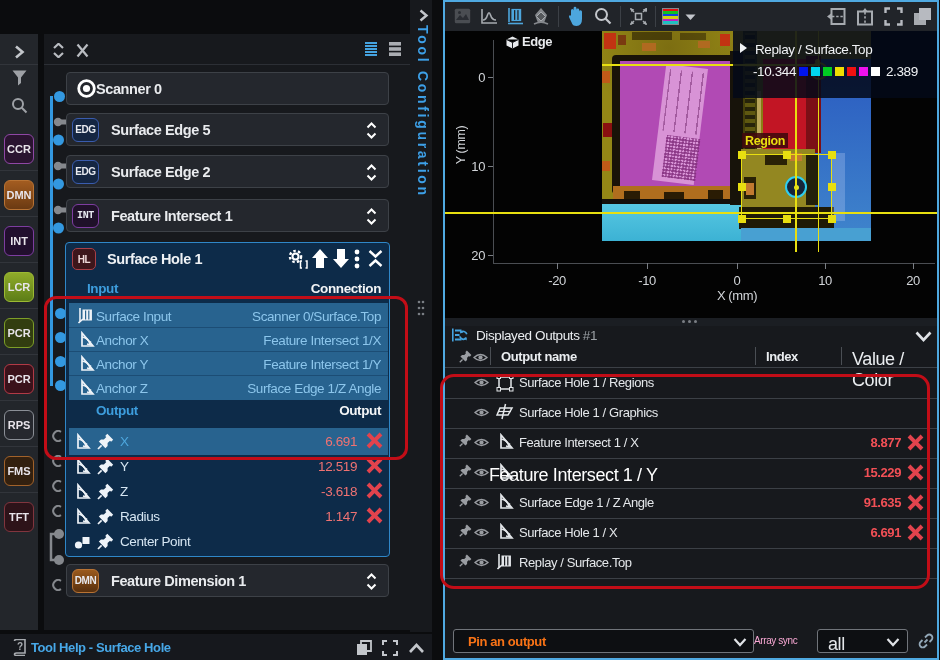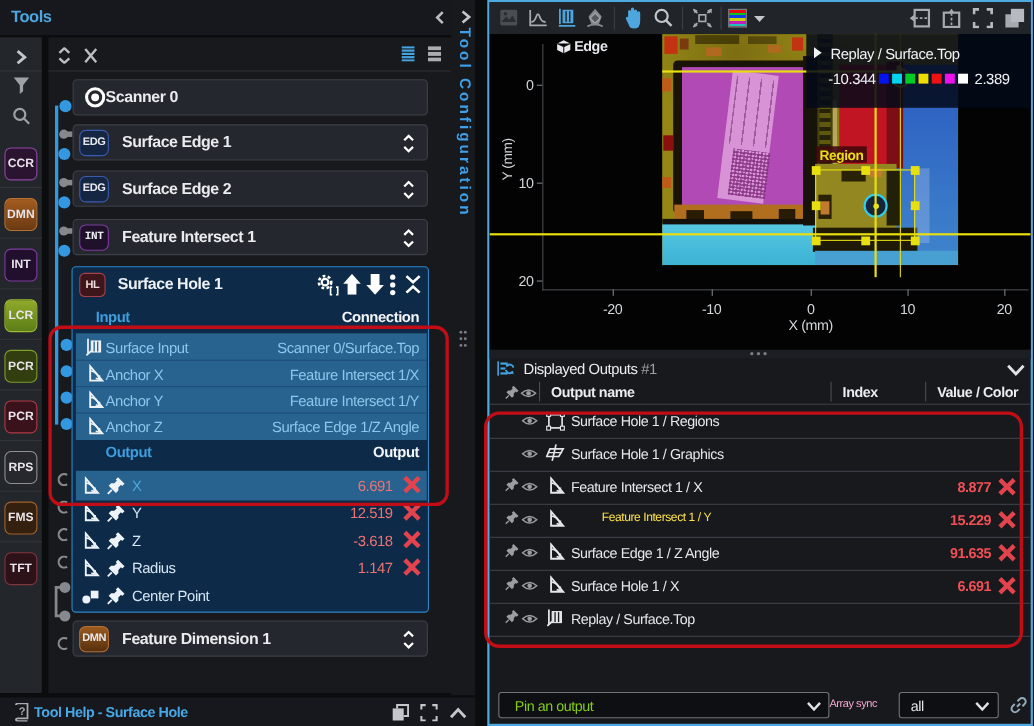--- a/index.html
+++ b/index.html
@@ -11,26 +11,20 @@
 .card .title { font-size:14.5px; font-weight:bold; color:#e9ebee; margin-left:12px; }
 .tbadge { width:27px; height:24px; margin-left:5px; border-radius:6px; display:flex; align-items:center; justify-content:center; font-size:10px; font-weight:bold; color:#e8eaf0; flex:none; }
 .updown { position:absolute; right:10px; top:8px; }
 .rowlbl { color:#8cc6ec; }
 svg { display:block; }
 </style>
 </head>
 <body>
 <div id="stage">
 
-<div class="abs" style="left:0;top:0;width:412px;height:32px;background:#16181d;">
-  <div class="abs" style="left:10px;top:7px;font-size:15px;font-weight:bold;color:#4da6dd;">Tools</div>
-  <svg class="abs" style="left:393px;top:9px;" width="14" height="14" viewBox="0 0 14 14">
-        <path d="M9.5 2 L4.5 7 L9.5 12" stroke="#b9bcc1" stroke-width="2.4" fill="none"></path>
-      </svg>
-</div>
 
 <div class="abs" id="sidebar" style="left:0;top:34px;width:38px;height:596px;background:#23262b;">
   <svg class="abs" style="left:12px;top:11px;" width="14" height="14" viewBox="0 0 14 14">
         <path d="M4 1.5 L10.5 7 L4 12.5" stroke="#c3c6cb" stroke-width="2.6" fill="none"></path>
       </svg>
   <div class="abs" style="left:0;top:30px;width:38px;height:1px;background:#32353b;"></div>
   <svg class="abs" style="left:12px;top:36px;" width="15" height="16" viewBox="0 0 15 16">
         <path d="M0.5 0.5 H14.5 L9 7.5 V13 L6 15.5 V7.5 Z" fill="#9ea1a6"></path>
       </svg>
   <svg class="abs" style="left:11px;top:63px;" width="17" height="17" viewBox="0 0 17 17">
@@ -132,21 +126,21 @@
 <div class="card" style="top:72px;">
   <svg style="margin-left:10px;flex:none;" width="19" height="19" viewBox="0 0 19 19">
         <circle cx="9.5" cy="9.5" r="7.8" stroke="#ffffff" stroke-width="2.8" fill="none"></circle>
         <circle cx="9.5" cy="9.5" r="3.6" fill="#ffffff"></circle>
       </svg>
   <div class="title" style="margin-left:0;">Scanner 0</div>
 </div>
 
 <div class="card" style="top:113px;">
   <div class="tbadge" style="background:#152642;border:1.5px solid #3a5cae;">EDG</div>
-  <div class="title">Surface Edge 1</div>
+  <div class="title">Surface Edge 5</div>
   <svg class="updown" width="13" height="17" viewBox="0 0 13 17">
         <path d="M2.5 5.5 L6.5 1.5 L10.5 5.5" stroke="#fff" stroke-width="2" fill="none"></path>
         <path d="M2.5 11.5 L6.5 15.5 L10.5 11.5" stroke="#fff" stroke-width="2" fill="none"></path>
       </svg>
 </div>
 
 <div class="card" style="top:155px;">
   <div class="tbadge" style="background:#152642;border:1.5px solid #3a5cae;">EDG</div>
   <div class="title">Surface Edge 2</div>
   <svg class="updown" width="13" height="17" viewBox="0 0 13 17">
@@ -602,21 +596,21 @@
     </svg>
 <svg class="abs" style="left:473px;top:352px;" width="15" height="11" viewBox="0 0 15 11">
       <path d="M1 5.5 Q7.5 -0.5 14 5.5 Q7.5 11.5 1 5.5 Z" fill="none" stroke="#9a9da2" stroke-width="1.4"></path>
       <circle cx="7.5" cy="5.5" r="2.1" fill="#9a9da2"></circle>
     </svg>
 <div class="abs" style="left:490px;top:347px;width:1px;height:18px;background:#4a4e54;"></div>
 <div class="abs" style="left:501px;top:349px;font-size:13px;font-weight:bold;color:#eaedf0;">Output name</div>
 <div class="abs" style="left:755px;top:347px;width:1px;height:18px;background:#4a4e54;"></div>
 <div class="abs" style="left:766px;top:349px;font-size:13px;font-weight:bold;color:#eaedf0;">Index</div>
 <div class="abs" style="left:841px;top:347px;width:1px;height:18px;background:#4a4e54;"></div>
-<div class="abs" style="left:852px;top:349px;font-size:13px;font-weight:bold;color:#eaedf0;">Value / Color</div>
+<div class="abs" style="left:852px;top:349px;font-size:18px;font-weight:normal;color:#eaedf0;">Value / Color</div>
 <div class="abs" style="left:445px;top:367px;width:492px;height:1px;background:#3c4046;"></div>
 
 <div id="outrows"></div>
 <div class="abs" style="left:445px;top:398px;width:492px;height:1px;background:#3c4046;"></div>
 <div class="abs" style="left:445px;top:428px;width:492px;height:1px;background:#3c4046;"></div>
 <div class="abs" style="left:445px;top:458px;width:492px;height:1px;background:#3c4046;"></div>
 <div class="abs" style="left:445px;top:488px;width:492px;height:1px;background:#3c4046;"></div>
 <div class="abs" style="left:445px;top:518px;width:492px;height:1px;background:#3c4046;"></div>
 <div class="abs" style="left:445px;top:548px;width:492px;height:1px;background:#3c4046;"></div>
 <div class="abs" style="left:445px;top:578px;width:492px;height:1px;background:#3c4046;"></div>
@@ -678,21 +672,21 @@
     </svg>
 <svg class="abs" style="left:474px;top:467px;" width="15" height="11" viewBox="0 0 15 11">
       <path d="M1 5.5 Q7.5 -0.5 14 5.5 Q7.5 11.5 1 5.5 Z" fill="none" stroke="#9a9da2" stroke-width="1.4"></path>
       <circle cx="7.5" cy="5.5" r="2.1" fill="#9a9da2"></circle>
     </svg>
 <svg class="abs" style="left:496px;top:463px;" width="18" height="17" viewBox="0 0 18 17">
       <path d="M5 2 L5 15 L16 15 Z" stroke="#e4e7ea" stroke-width="1.7" fill="none"></path>
       <path d="M5 6 A9.5 9.5 0 0 1 13 13" stroke="#e4e7ea" stroke-width="1.5" fill="none"></path>
       <path d="M13.5 10.2 L13.2 13.8 L10 13" stroke="#e4e7ea" stroke-width="1.5" fill="none"></path>
     </svg>
-<div class="abs" style="left:547px;top:465px;font-size:11px;color:#fde047;">Feature Intersect 1 / Y</div>
+<div class="abs" style="left:489px;top:465px;font-size:18px;color:#ffffff;">Feature Intersect 1 / Y</div>
 <div class="abs" style="left:791px;top:465px;width:110px;text-align:right;font-size:13px;font-weight:bold;color:#f25056;">15.229</div>
 <svg class="abs" style="left:907px;top:464px;" width="17" height="17" viewBox="0 0 17 17">
       <path d="M3.4 0.6 L8.5 5.7 L13.6 0.6 L16.4 3.4 L11.3 8.5 L16.4 13.6 L13.6 16.4 L8.5 11.3 L3.4 16.4 L0.6 13.6 L5.7 8.5 L0.6 3.4 Z" fill="#e2434d"></path>
     </svg>
 
 <svg class="abs" style="left:459px;top:494px;" width="13" height="13" viewBox="0 0 17 17">
       <path d="M10.3 0.8 L16.2 6.7 L14.1 8.8 L13.0 7.7 L10.6 10.1 L10.6 13.0 L8.4 15.2 L1.8 8.6 L4.0 6.4 L6.9 6.4 L9.3 4.0 L8.2 2.9 Z" fill="#9a9da2"></path>
       <path d="M1 16 L4.6 12.4" stroke="#9a9da2" stroke-width="1.7"></path>
     </svg>
 <svg class="abs" style="left:474px;top:497px;" width="15" height="11" viewBox="0 0 15 11">
@@ -745,28 +739,28 @@
       <g fill="#e4e7ea">
         <rect x="5" y="3" width="2" height="10"></rect>
         <rect x="8.2" y="3" width="2" height="10"></rect>
         <rect x="11.4" y="3" width="2" height="10"></rect>
       </g>
       <rect x="5" y="3" width="8.4" height="10" fill="none" stroke="#e4e7ea" stroke-width="1"></rect>
     </svg>
 <div class="abs" style="left:519px;top:555px;font-size:13px;color:#e4e7ea;">Replay / Surface.Top</div>
 
 <div class="abs" style="left:453px;top:629px;width:301px;height:24px;background:#0d0f12;border:1px solid #70747a;border-radius:3px;">
-  <div class="abs" style="left:14px;top:4px;font-size:13px;color:#84cc16;">Pin an output</div>
+  <div class="abs" style="left:14px;top:4px;font-size:13px;color:#f97316;font-weight:bold;">Pin an output</div>
   <svg class="abs" style="left:279px;top:8px;" width="14" height="9" viewBox="0 0 14 9">
         <path d="M1.5 1 L7 7 L12.5 1" stroke="#dfe2e6" stroke-width="2.2" fill="none"></path>
       </svg>
 </div>
 <div class="abs" style="left:754px;top:635px;font-size:10px;color:#f9a8d4;">Array sync</div>
 <div class="abs" style="left:817px;top:629px;width:91px;height:24px;background:#0d0f12;border:1px solid #70747a;border-radius:3px;">
-  <div class="abs" style="left:10px;top:4px;font-size:13px;color:#e4e7ea;">all</div>
+  <div class="abs" style="left:10px;top:4px;font-size:18px;color:#e4e7ea;">all</div>
   <svg class="abs" style="left:68px;top:8px;" width="14" height="9" viewBox="0 0 14 9">
         <path d="M1.5 1 L7 7 L12.5 1" stroke="#dfe2e6" stroke-width="2.2" fill="none"></path>
       </svg>
 </div>
 <svg class="abs" style="left:918px;top:633px;" width="16" height="16" viewBox="0 0 16 16">
       <g stroke="#93a8b8" stroke-width="1.8" fill="none">
         <path d="M6.5 9.5 L9.5 6.5"></path>
         <path d="M7 4.5 L9 2.5 A3 3 0 0 1 13.5 7 L11.5 9"></path>
         <path d="M9 11.5 L7 13.5 A3 3 0 0 1 2.5 9 L4.5 7"></path>
       </g>

